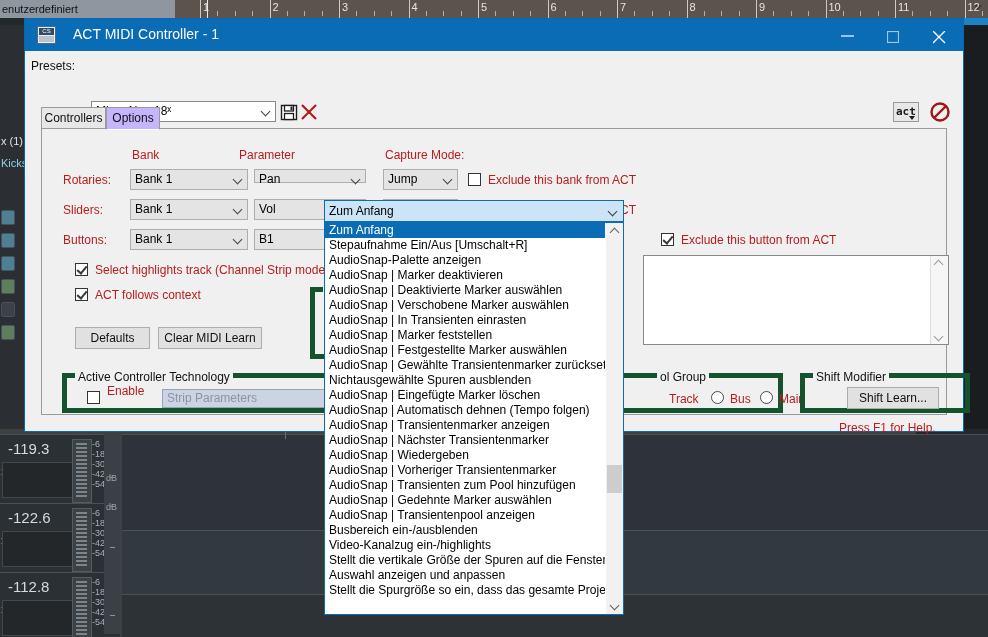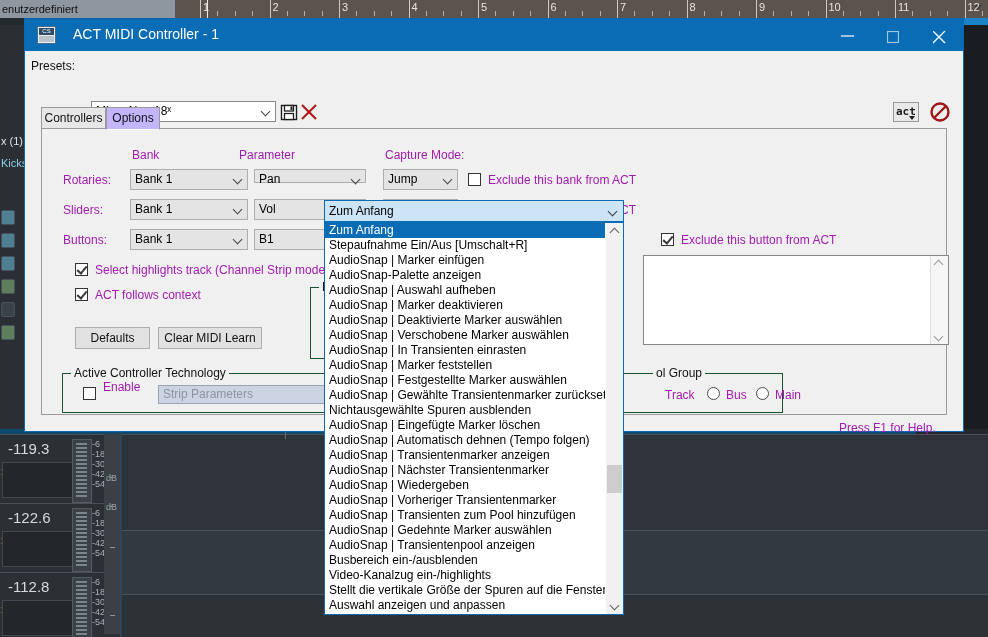--- a/index.html
+++ b/index.html
@@ -25,21 +25,21 @@
   .bluebar{position:absolute;left:39px;top:18px;width:949px;height:7px;background:#1b84c8;}
   .blackband{position:absolute;left:0;top:25px;width:988px;height:404px;background:#1a1d20;}
 
   
   .lefthdr{position:absolute;left:0;top:25px;width:24px;height:404px;background:#2b2f33;}
   .trk-label{position:absolute;left:0;top:0;width:24px;font-size:11px;color:#dfe3e6;
      white-space:nowrap;overflow:hidden;padding-left:1px;box-sizing:border-box;}
   .btnsq{position:absolute;left:1px;width:12px;height:13px;background:#8fa4b4;
      border:1px solid #46525c;border-radius:2px;}
 
-  .bot-area{position:absolute;left:0;top:429px;width:916px;height:208px;background:#0c4a6e;}
+  .bot-area{position:absolute;left:0;top:429px;width:916px;height:208px;background:#404040;}
   .strip{position:absolute;left:0;width:120px;background:#2b3034;border-top:1px solid #4a5055;
      border-right:1px solid #4a5055;}
   .strip .num{position:absolute;left:8px;top:5px;font-size:15px;color:#d6dade;}
   .strip .well{position:absolute;left:2px;top:27px;width:88px;height:34px;background:#23272a;
      border:1px solid #43484c;}
   .strip .plus{position:absolute;right:3px;top:3px;width:14px;height:14px;background:#111;
      color:#e2e2e2;font-size:11px;line-height:13px;text-align:center;border:1px solid #4a5055;}
   .strip .xmark{position:absolute;left:1px;top:30px;font-size:11px;color:#c79a3a;}
   .meter{position:absolute;left:72px;top:4px;width:18px;height:62px;background:#3c4145;border:1px solid #555b60;}
   .meter i{position:absolute;left:3px;width:11px;height:2px;background:#7d858b;display:block;}
@@ -88,22 +88,22 @@
   
   .tabstrip{position:absolute;left:16px;top:88px;width:906px;height:22px;}
   .tab{position:absolute;top:0;height:22px;border:1px solid #9a9a9a;box-sizing:border-box;
      font-size:12px;color:#111;text-align:center;line-height:20px;background:#e7e7e7;}
   .tab.active{background:#c4b5fd;border-bottom:1px solid #fff;height:23px;z-index:3;}
   #tab-controllers{left:0;width:65px;}
   #tab-options{left:65px;width:54px;}
   .tabpane{position:absolute;left:16px;top:109px;width:906px;height:287px;background:#f0f0f0;
      border:1px solid #9a9a9a;box-sizing:border-box;}
 
-  .lbl{position:absolute;font-size:12px;color:#a21caf;white-space:nowrap;}
-  .grp{position:absolute;border:1px solid #14532d;box-sizing:border-box;text-decoration:underline;}
+  .lbl{position:absolute;font-size:12px;color:#b91c1c;white-space:nowrap;}
+  .grp{position:absolute;border:5px solid #14532d;box-sizing:border-box;text-decoration:underline;}
   .grp>.gt{position:absolute;top:-8px;left:8px;background:#f0f0f0;padding:0 3px;font-size:12px;color:#111;}
   .btnstd{position:absolute;background:#e1e1e1;border:1px solid #adadad;box-sizing:border-box;
      font-size:12px;color:#111;text-align:center;}
   .cb{position:absolute;width:13px;height:13px;background:#fff;border:1px solid #333;box-sizing:border-box;}
   .cb.on:after{content:"";position:absolute;left:3px;top:0px;width:4px;height:8px;
      border-right:2px solid #3a3a3a;border-bottom:2px solid #3a3a3a;transform:rotate(40deg);}
   .rb{position:absolute;width:13px;height:13px;border:1px solid #4a4a4a;border-radius:50%;background:#fff;box-sizing:border-box;}
   .txtin{position:absolute;background:#ccd4e4;border:1px solid #9aa3b4;box-sizing:border-box;
      font-size:12px;color:#8d93a3;padding-left:4px;line-height:17px;}
 
@@ -460,35 +460,37 @@
 
     <div class="grp" style="left:565px;top:244px;width:176px;height:40px">
       <div class="gt" style="left:45px">ol Group</div>
       <div class="lbl" style="left:57px;top:14px">Track</div>
       <div class="rb" style="left:99px;top:13px"></div>
       <div class="lbl" style="left:118px;top:14px">Bus</div>
       <div class="rb" style="left:148px;top:13px"></div>
       <div class="lbl" style="left:167px;top:14px">Main</div>
     </div>
 
+    <div class="grp" style="left:758px;top:244px;width:170px;height:40px">
+      <div class="gt">Shift Modifier</div>
+      <div class="btnstd" style="left:42px;top:9px;width:92px;height:22px;line-height:20px">Shift Learn...</div>
+    </div>
     <div class="lbl" style="left:797px;top:292px">Press F1 for Help.</div>
   </div>
 </div>
 
 <div id="dd-field">
   <div class="txt">Zum Anfang</div>
   <div class="chev"></div>
 </div>
 <div id="dd-list">
   <div id="dd-items">
       <div class="ddi sel">Zum Anfang</div>
       <div class="ddi">Stepaufnahme Ein/Aus [Umschalt+R]</div>
-      <div class="ddi">AudioSnap | Marker einfügen</div>
       <div class="ddi">AudioSnap-Palette anzeigen</div>
-      <div class="ddi">AudioSnap | Auswahl aufheben</div>
       <div class="ddi">AudioSnap | Marker deaktivieren</div>
       <div class="ddi">AudioSnap | Deaktivierte Marker auswählen</div>
       <div class="ddi">AudioSnap | Verschobene Marker auswählen</div>
       <div class="ddi">AudioSnap | In Transienten einrasten</div>
       <div class="ddi">AudioSnap | Marker feststellen</div>
       <div class="ddi">AudioSnap | Festgestellte Marker auswählen</div>
       <div class="ddi">AudioSnap | Gewählte Transientenmarker zurücksetzen</div>
       <div class="ddi">Nichtausgewählte Spuren ausblenden</div>
       <div class="ddi">AudioSnap | Eingefügte Marker löschen</div>
       <div class="ddi">AudioSnap | Automatisch dehnen (Tempo folgen)</div>

